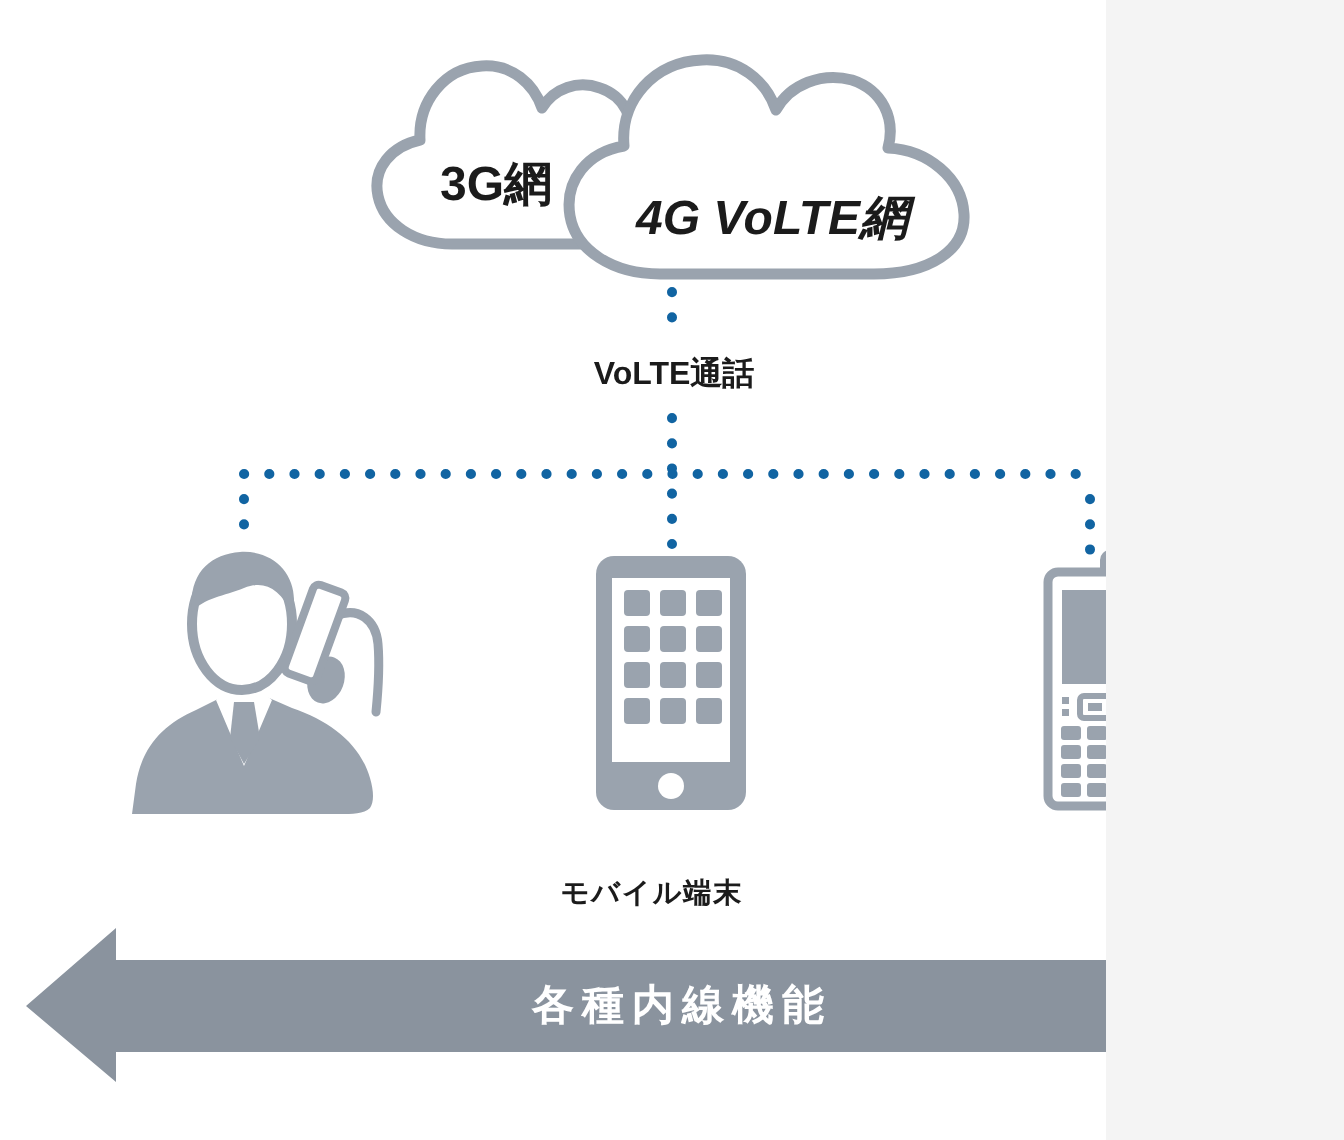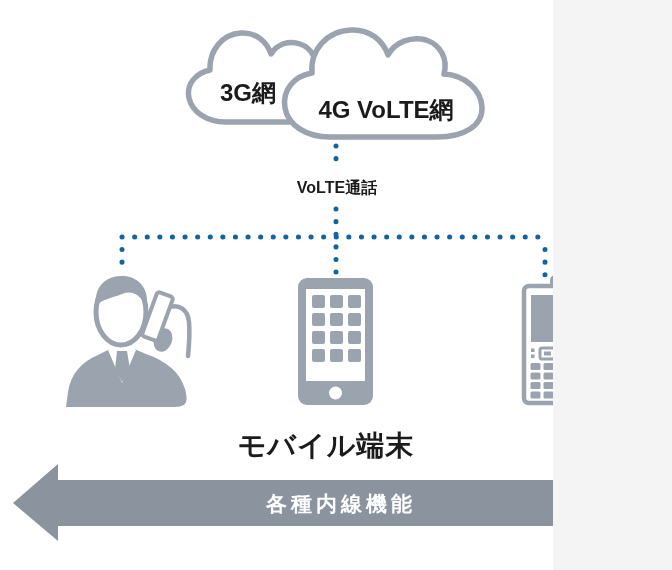--- a/index.html
+++ b/index.html
@@ -21,23 +21,23 @@
   .stage svg{position:absolute;inset:0;display:block;}
   .label{
     position:absolute;
     transform:translate(-50%,-50%);
     color:var(--text-dark);
     font-weight:600;
     white-space:nowrap;
     line-height:1;
   }
   .lbl-3g{left:248px;top:93px;font-size:24px;}
-  .lbl-4g{left:386px;top:110px;font-size:24px;}
+  .lbl-4g{left:386px;top:110px;font-size:24px;font-style:italic;}
   .lbl-volte{left:337px;top:188px;font-size:16px;}
-  .lbl-mobile{left:326px;top:446px;font-size:28px;letter-spacing:1px;}
+  .lbl-mobile{left:326px;top:446px;font-size:14px;letter-spacing:1px;}
   .lbl-arrow{left:341px;top:503px;font-size:21px;letter-spacing:4px;color:var(--arrow-text);}
   
   .cloud{fill:#ffffff;stroke:var(--shape-gray);stroke-width:5.5;stroke-linejoin:round;stroke-linecap:round;}
   .dotline{fill:none;stroke:var(--dot-blue);stroke-width:5;stroke-linecap:round;stroke-dasharray:0.1 12.5;}
   .solid{fill:var(--shape-gray);stroke:none;}
   .outline{fill:#ffffff;stroke:var(--shape-gray);}
   .arrow{fill:var(--arrow-gray);stroke:none;}
   .white{fill:#ffffff;stroke:none;}
 </style>
 </head>

